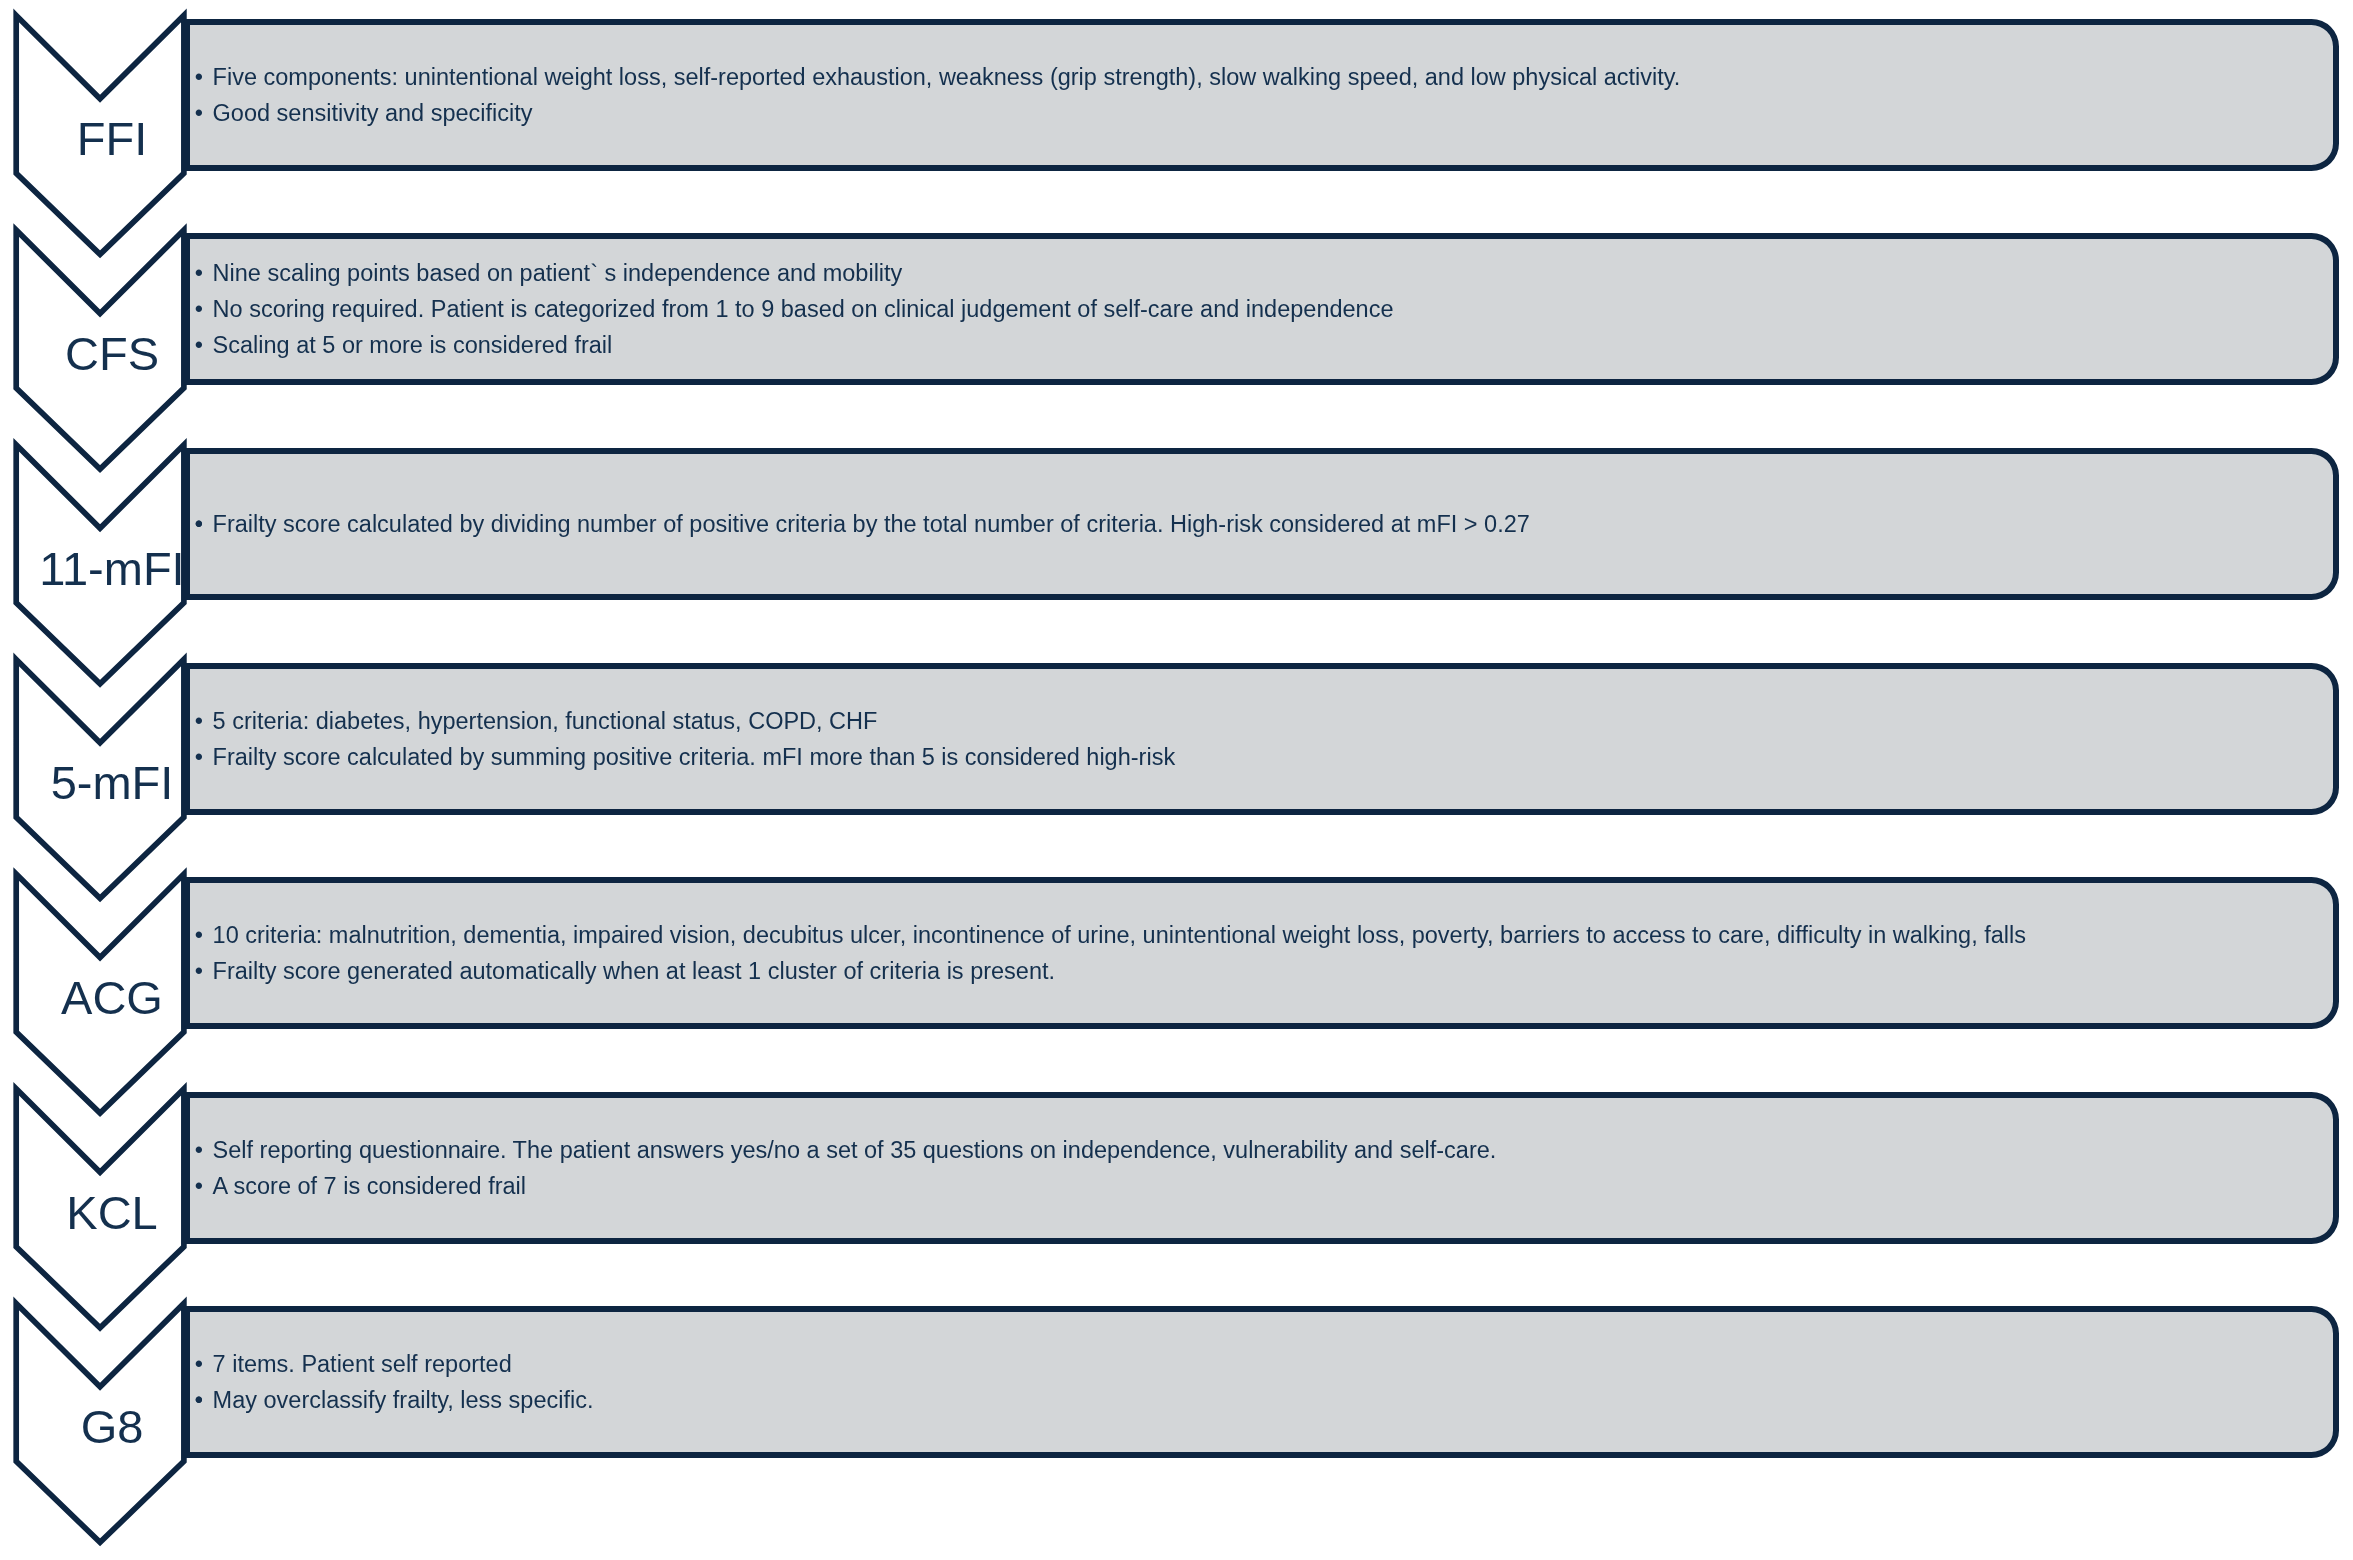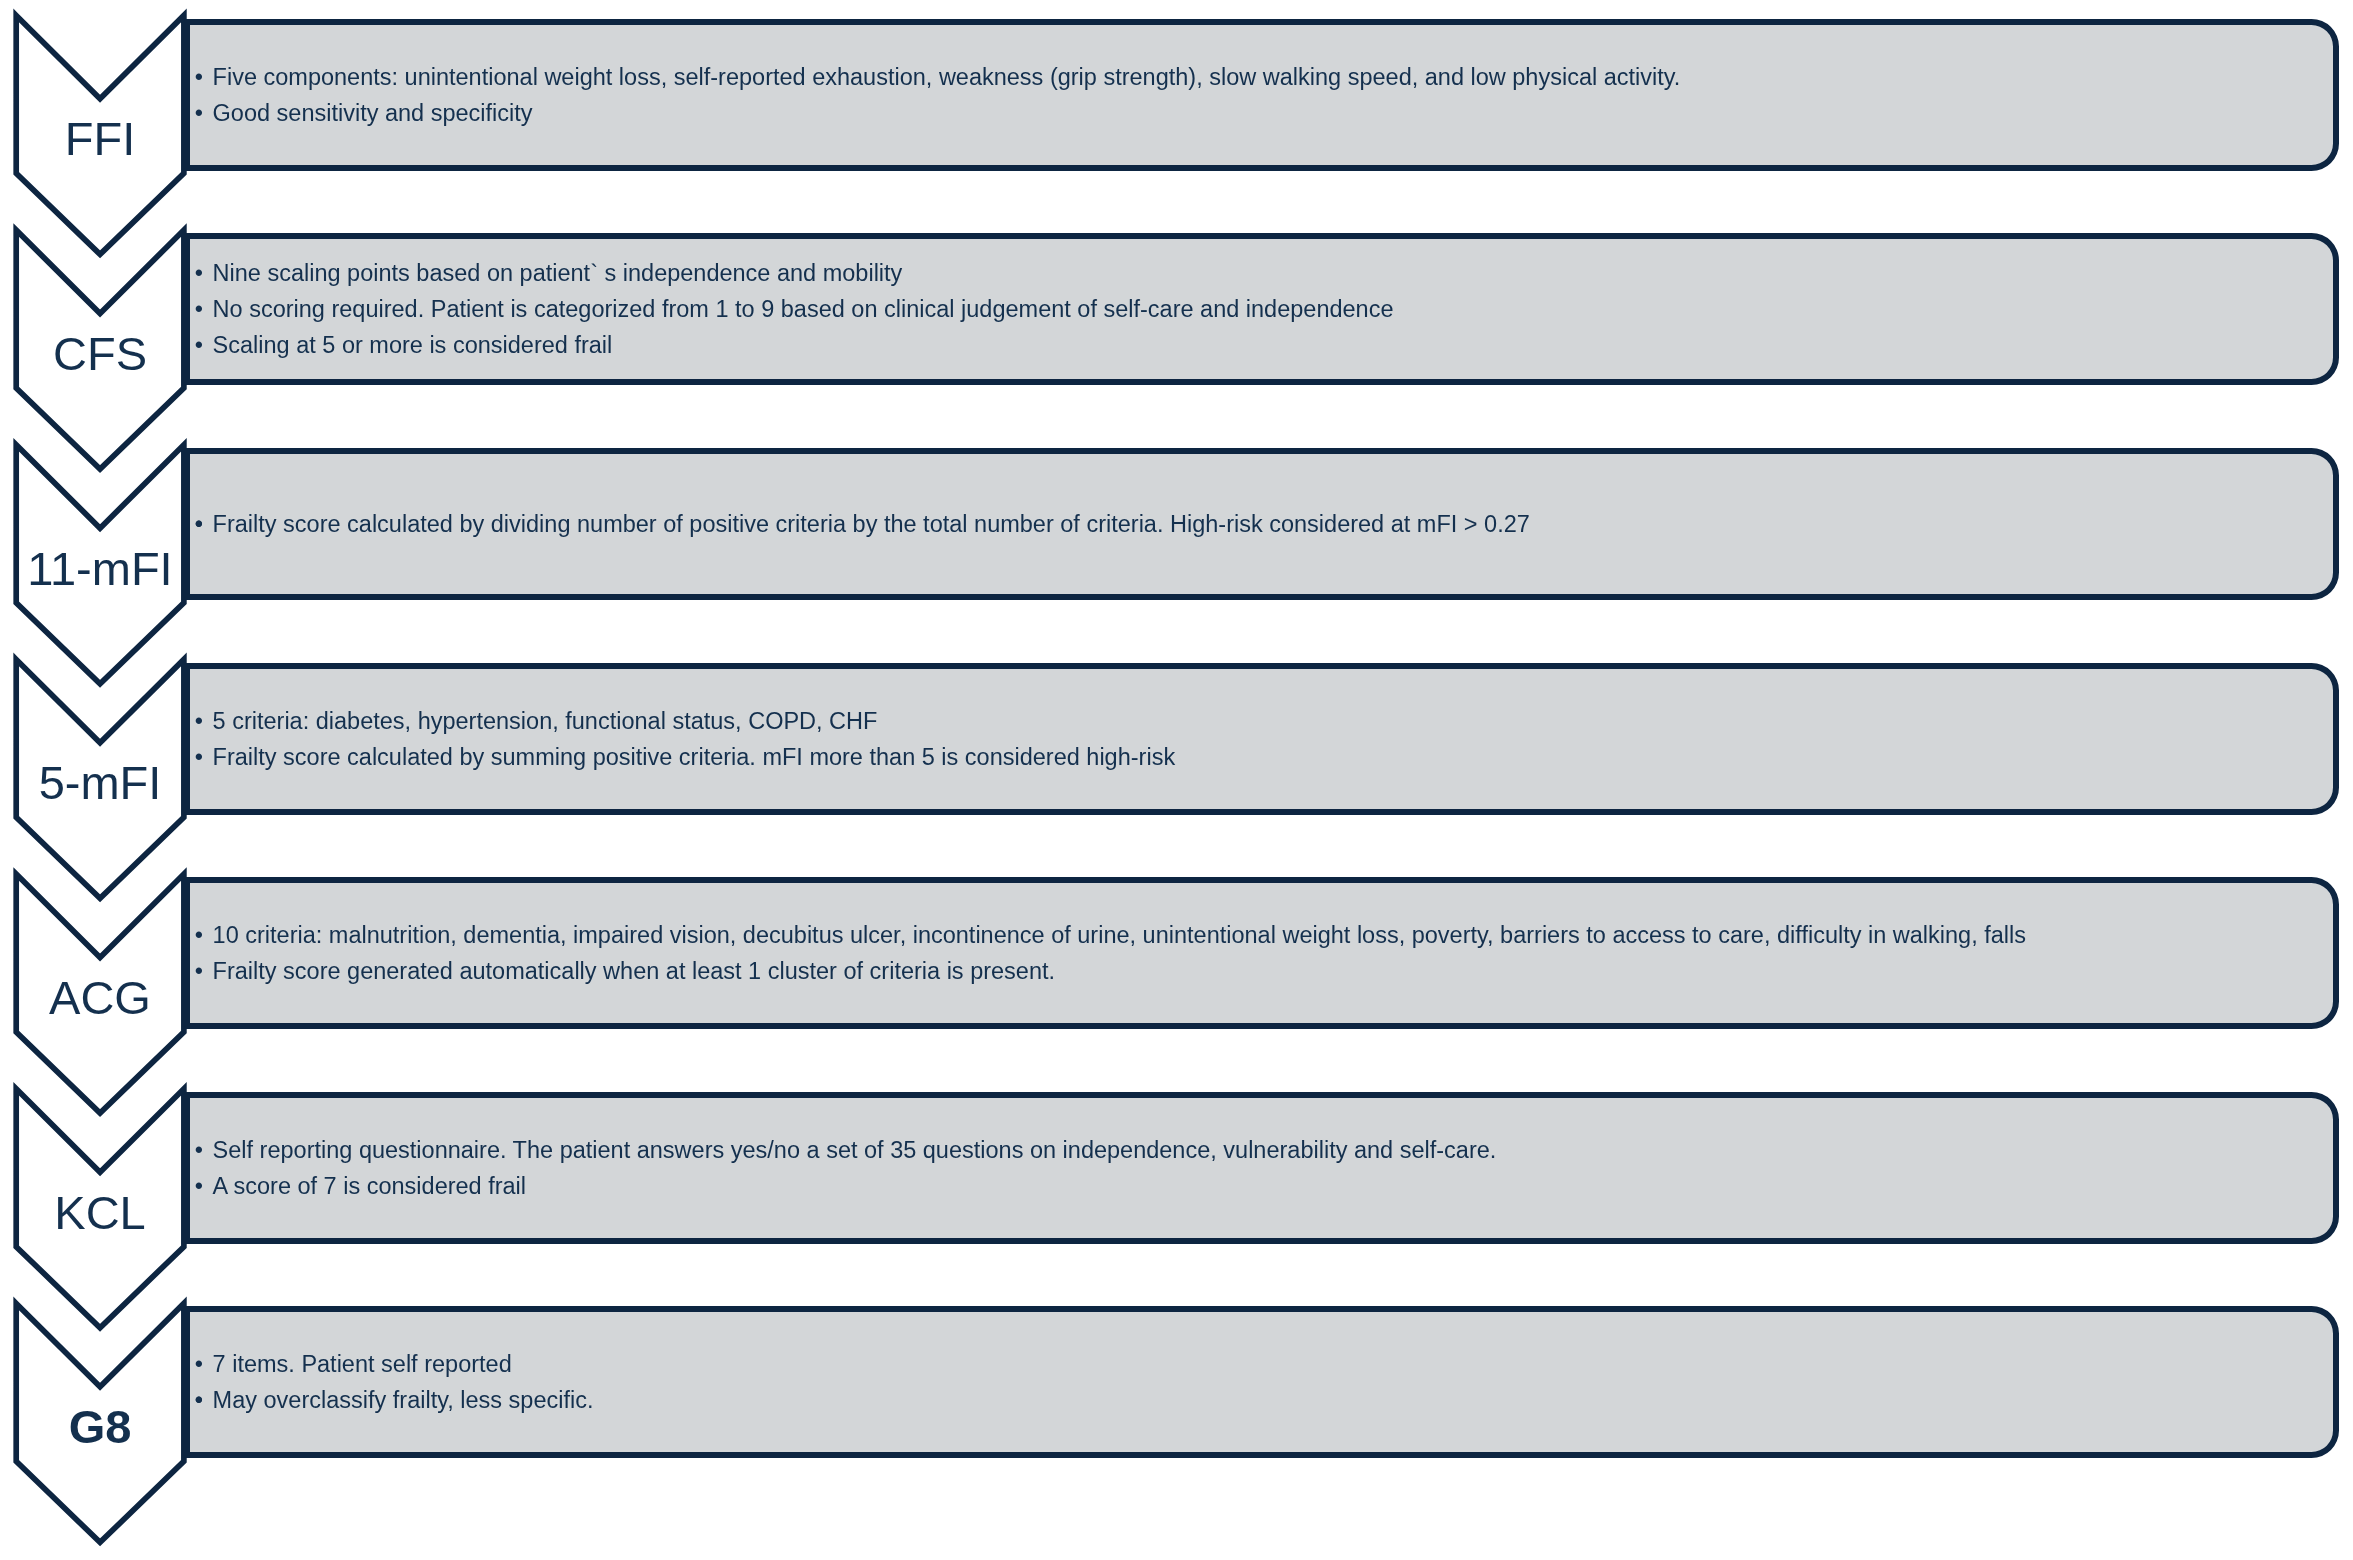--- a/index.html
+++ b/index.html
@@ -18,21 +18,21 @@
   #chevrons {
     position: absolute;
     left: 0;
     top: 0;
     width: 2354px;
     height: 1561px;
     display: block;
   }
   .stage-label {
     position: absolute;
-    left: 16px;
+    left: 28px;
     width: 168px;
     height: 77px;
     display: flex;
     align-items: center;
     justify-content: center;
     font-size: 47px;
     letter-spacing: 0px;
     color: var(--text, #14304e);
     white-space: nowrap;
   }
@@ -172,21 +172,21 @@
   </div>
 
   <div class="bullet">
     <span class="dot">•</span>
     <span class="bullet-text">A score of 7 is considered frail</span>
   </div>
 </div>
   </div>
 
   <div class="row">
-    <div class="stage-label" style="top: 1388px; font-weight: bold;">G8</div>
+    <div class="stage-label" style="top: 1388px;">G8</div>
     <div class="desc-box" style="top: 1306px;">
   <div class="bullet">
     <span class="dot">•</span>
     <span class="bullet-text">7 items. Patient self reported</span>
   </div>
 
   <div class="bullet">
     <span class="dot">•</span>
   </div>
 

